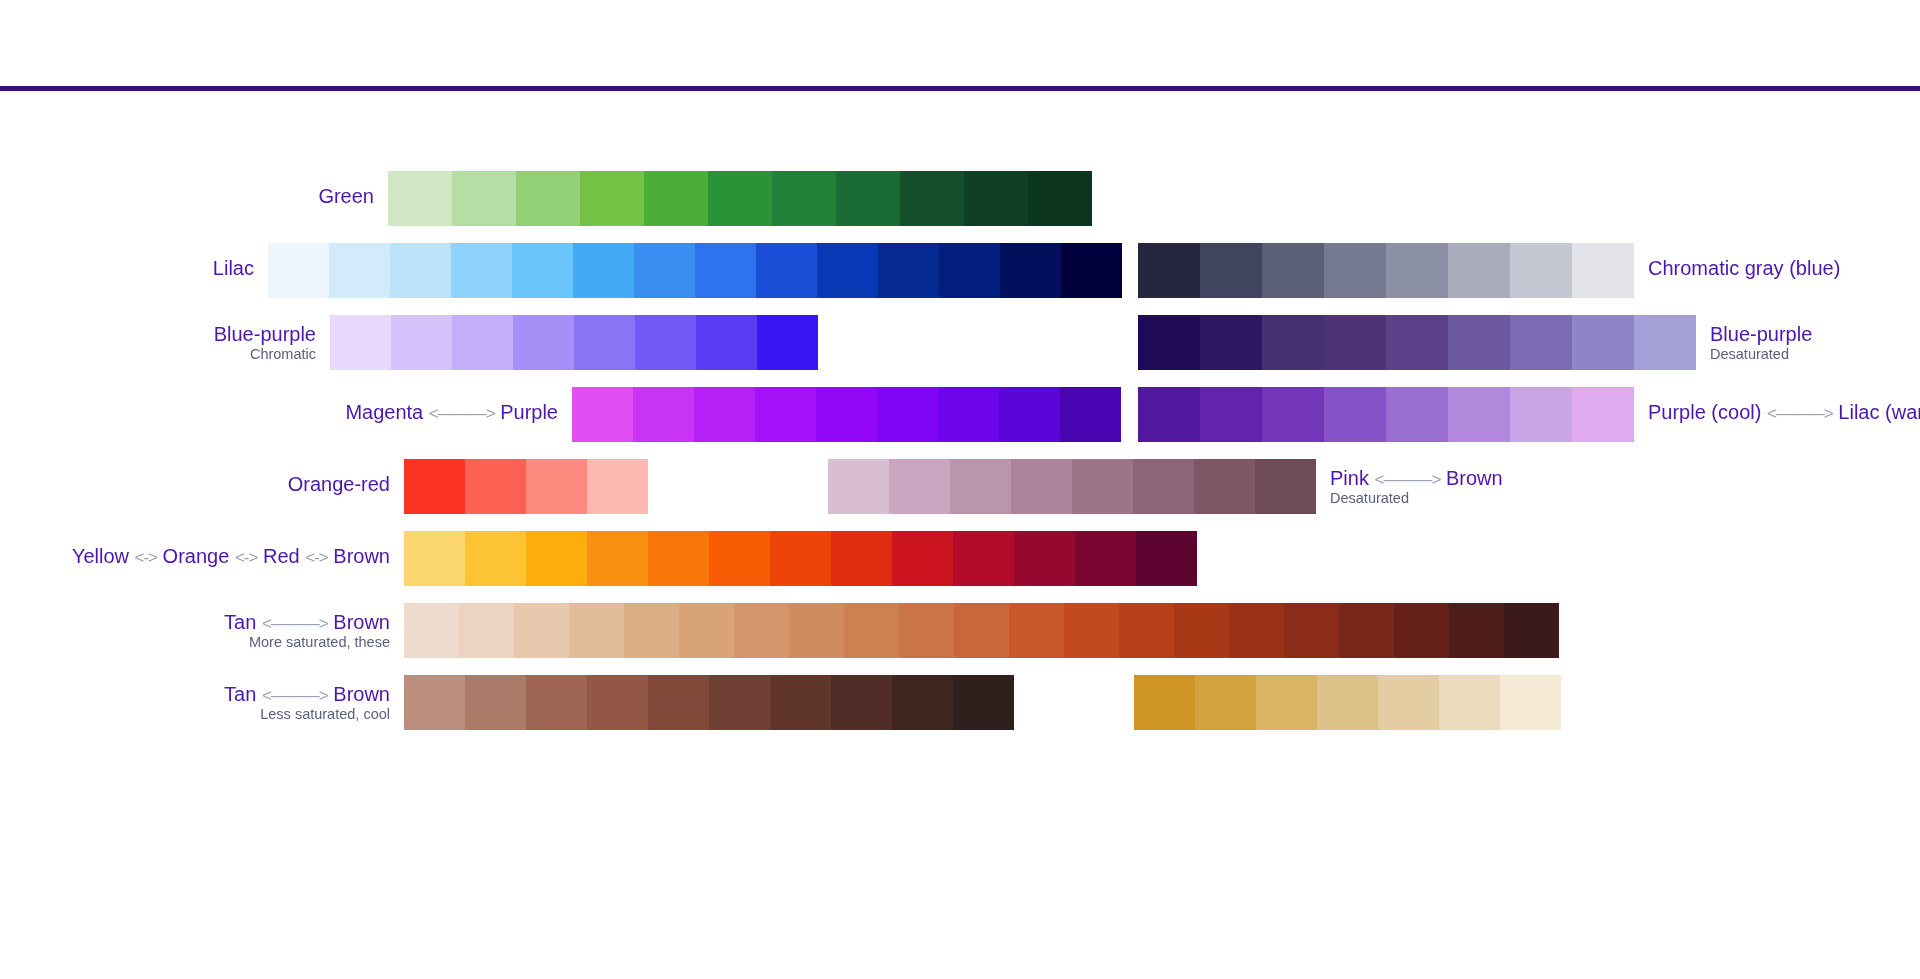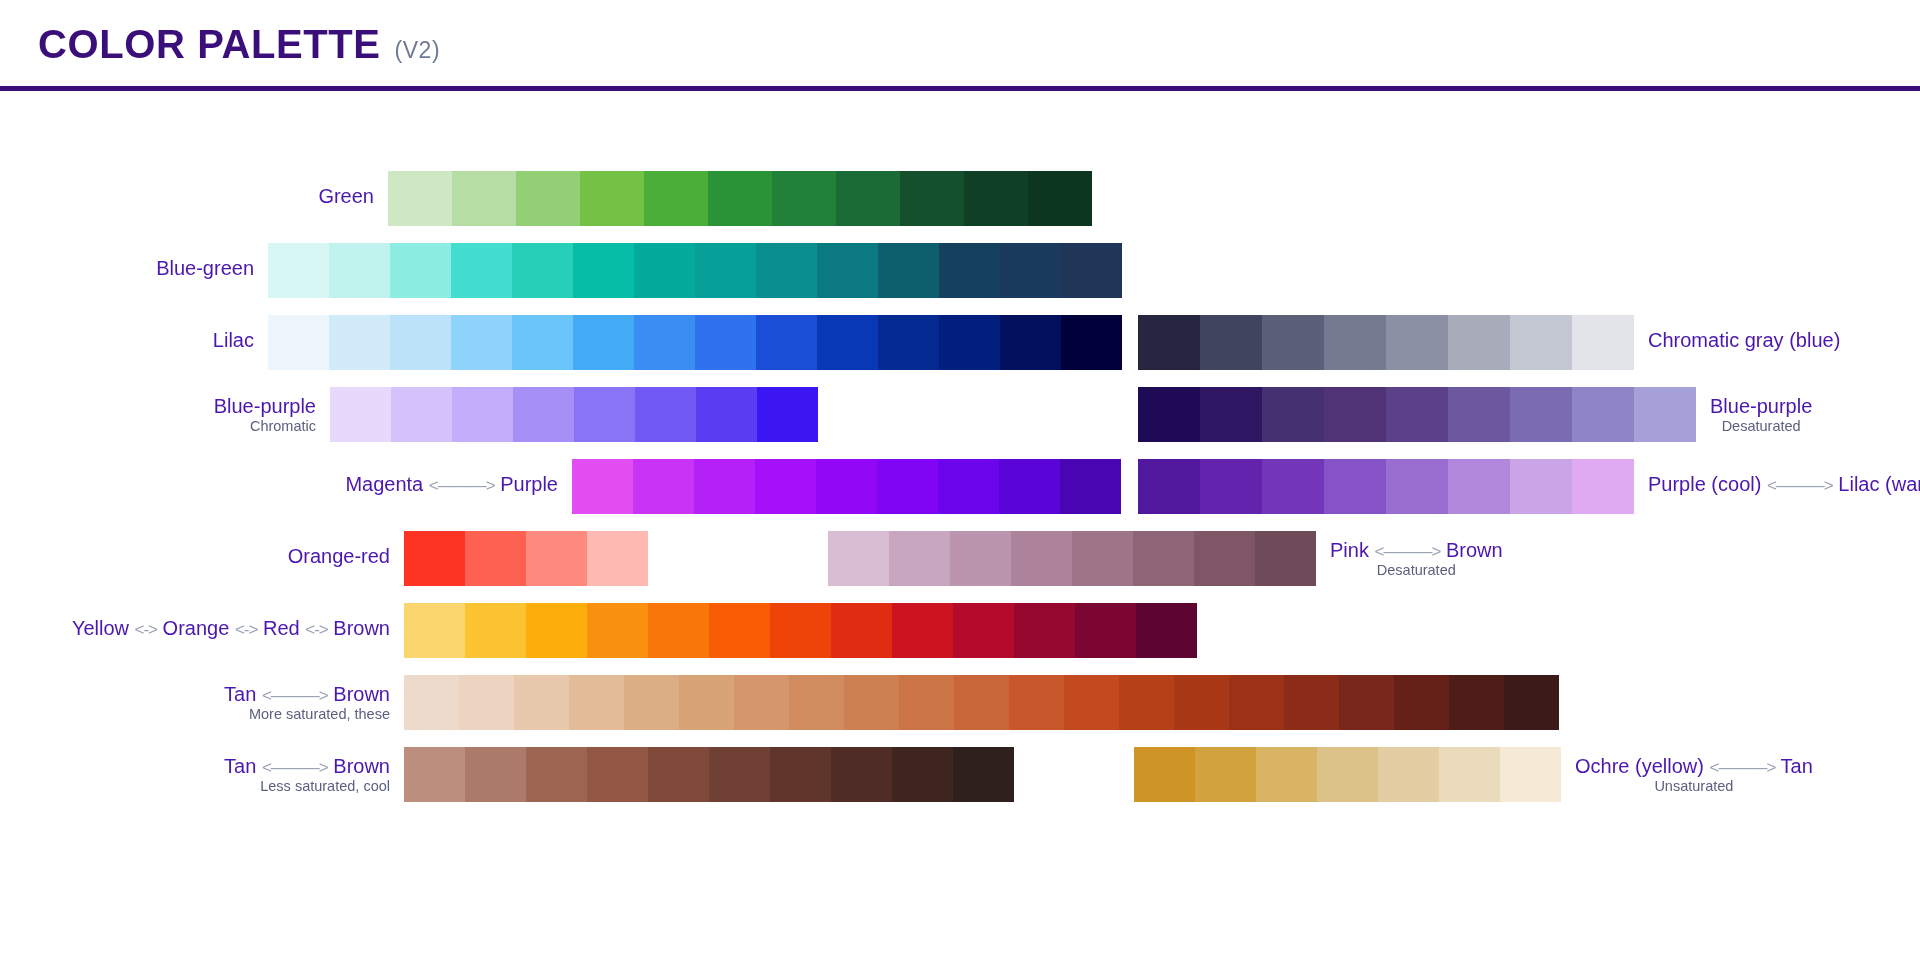--- a/index.html
+++ b/index.html
@@ -76,21 +76,21 @@
   }
 
   .label {
     position: absolute;
     font-size: 20px;
     color: #4b17ae;
     line-height: 1.05;
     white-space: nowrap;
   }
   .label.left  { text-align: right; }
-  .label.right { text-align: center; }
+  .label.right { text-align: left; }
   .label .sub {
     display: block;
     font-size: 14.5px;
     color: #5b6080;
     margin-top: 2px;
   }
   .label .arrow {
     color: #9aa0b4;
     font-size: 17px;
     letter-spacing: -1px;
@@ -103,63 +103,40 @@
     top: 3px;
   }
   .sw { height: 55px; flex: 0 0 auto; }
 </style>
 </head>
 <body>
 
 <div id="page">
 
   <div class="header">
-    <div class="title-wrap">
-      <span class="title-main">COLOR PALETTE</span>
-      <span class="title-version">(V2)</span>
-    </div>
     <div class="header-rule"></div>
   </div>
 
 
   <div class="rows" id="rows">
       <div class="row">
         <div class="strip" style="left: 388px;">
           <div class="sw" title="#cfe7c2" style="background: rgb(207, 231, 194); width: 64px;"></div>
           <div class="sw" title="#b6dda3" style="background: rgb(182, 221, 163); width: 64px;"></div>
           <div class="sw" title="#93cf74" style="background: rgb(147, 207, 116); width: 64px;"></div>
           <div class="sw" title="#74c245" style="background: rgb(116, 194, 69); width: 64px;"></div>
           <div class="sw" title="#4aae39" style="background: rgb(74, 174, 57); width: 64px;"></div>
           <div class="sw" title="#2a9338" style="background: rgb(42, 147, 56); width: 64px;"></div>
           <div class="sw" title="#228139" style="background: rgb(34, 129, 57); width: 64px;"></div>
           <div class="sw" title="#1a6b35" style="background: rgb(26, 107, 53); width: 64px;"></div>
           <div class="sw" title="#14502c" style="background: rgb(20, 80, 44); width: 64px;"></div>
           <div class="sw" title="#0f3f25" style="background: rgb(15, 63, 37); width: 64px;"></div>
           <div class="sw" title="#0d3621" style="background: rgb(13, 54, 33); width: 64px;"></div>
         </div>
         <div class="label left" style="right: 1546px; top: 18px;">Green</div>
-      </div>
-      <div class="row">
-        <div class="strip" style="left: 268px;">
-          <div class="sw" title="#d6f7f4" style="background: rgb(214, 247, 244); width: 61px;"></div>
-          <div class="sw" title="#c1f3ee" style="background: rgb(193, 243, 238); width: 61px;"></div>
-          <div class="sw" title="#8ceee2" style="background: rgb(140, 238, 226); width: 61px;"></div>
-          <div class="sw" title="#44ded0" style="background: rgb(68, 222, 208); width: 61px;"></div>
-          <div class="sw" title="#27cfb9" style="background: rgb(39, 207, 185); width: 61px;"></div>
-          <div class="sw" title="#06bda8" style="background: rgb(6, 189, 168); width: 61px;"></div>
-          <div class="sw" title="#04ab9d" style="background: rgb(4, 171, 157); width: 61px;"></div>
-          <div class="sw" title="#07a098" style="background: rgb(7, 160, 152); width: 61px;"></div>
-          <div class="sw" title="#0a8e8e" style="background: rgb(10, 142, 142); width: 61px;"></div>
-          <div class="sw" title="#0b7a80" style="background: rgb(11, 122, 128); width: 61px;"></div>
-          <div class="sw" title="#0d5f6e" style="background: rgb(13, 95, 110); width: 61px;"></div>
-          <div class="sw" title="#15415f" style="background: rgb(21, 65, 95); width: 61px;"></div>
-          <div class="sw" title="#1a3a5e" style="background: rgb(26, 58, 94); width: 61px;"></div>
-          <div class="sw" title="#1f3659" style="background: rgb(31, 54, 89); width: 61px;"></div>
-        </div>
-        <div class="label left" style="right: 1666px; top: 18px;">Blue-green</div>
       </div>
       <div class="row">
         <div class="strip" style="left: 268px;">
           <div class="sw" title="#eef6fd" style="background: rgb(238, 246, 253); width: 61px;"></div>
           <div class="sw" title="#d2ebfa" style="background: rgb(210, 235, 250); width: 61px;"></div>
           <div class="sw" title="#bde3fa" style="background: rgb(189, 227, 250); width: 61px;"></div>
           <div class="sw" title="#8fd3fb" style="background: rgb(143, 211, 251); width: 61px;"></div>
           <div class="sw" title="#6ac6fa" style="background: rgb(106, 198, 250); width: 61px;"></div>
           <div class="sw" title="#43aaf6" style="background: rgb(67, 170, 246); width: 61px;"></div>
           <div class="sw" title="#3a8ef2" style="background: rgb(58, 142, 242); width: 61px;"></div>
@@ -314,17 +291,16 @@
         <div class="strip" style="left: 1134px;">
           <div class="sw" title="#ce9426" style="background: rgb(206, 148, 38); width: 61px;"></div>
           <div class="sw" title="#d2a23f" style="background: rgb(210, 162, 63); width: 61px;"></div>
           <div class="sw" title="#d9b464" style="background: rgb(217, 180, 100); width: 61px;"></div>
           <div class="sw" title="#dcc188" style="background: rgb(220, 193, 136); width: 61px;"></div>
           <div class="sw" title="#e4cda2" style="background: rgb(228, 205, 162); width: 61px;"></div>
           <div class="sw" title="#eadbbd" style="background: rgb(234, 219, 189); width: 61px;"></div>
           <div class="sw" title="#f4ead6" style="background: rgb(244, 234, 214); width: 61px;"></div>
         </div>
         <div class="label left" style="right: 1530px; top: 12px;">Tan <span class="arrow">&lt;———&gt;</span> Brown<span class="sub">Less saturated, cool</span></div>
-        <div class="label right" style="left: 1575px; top: 12px;">Ochre (yellow) <span class="arrow">&lt;———&gt;</span> Tan<span class="sub">Unsaturated</span></div>
       </div>
     </div>
 
 </div>
 
 </body></html>

